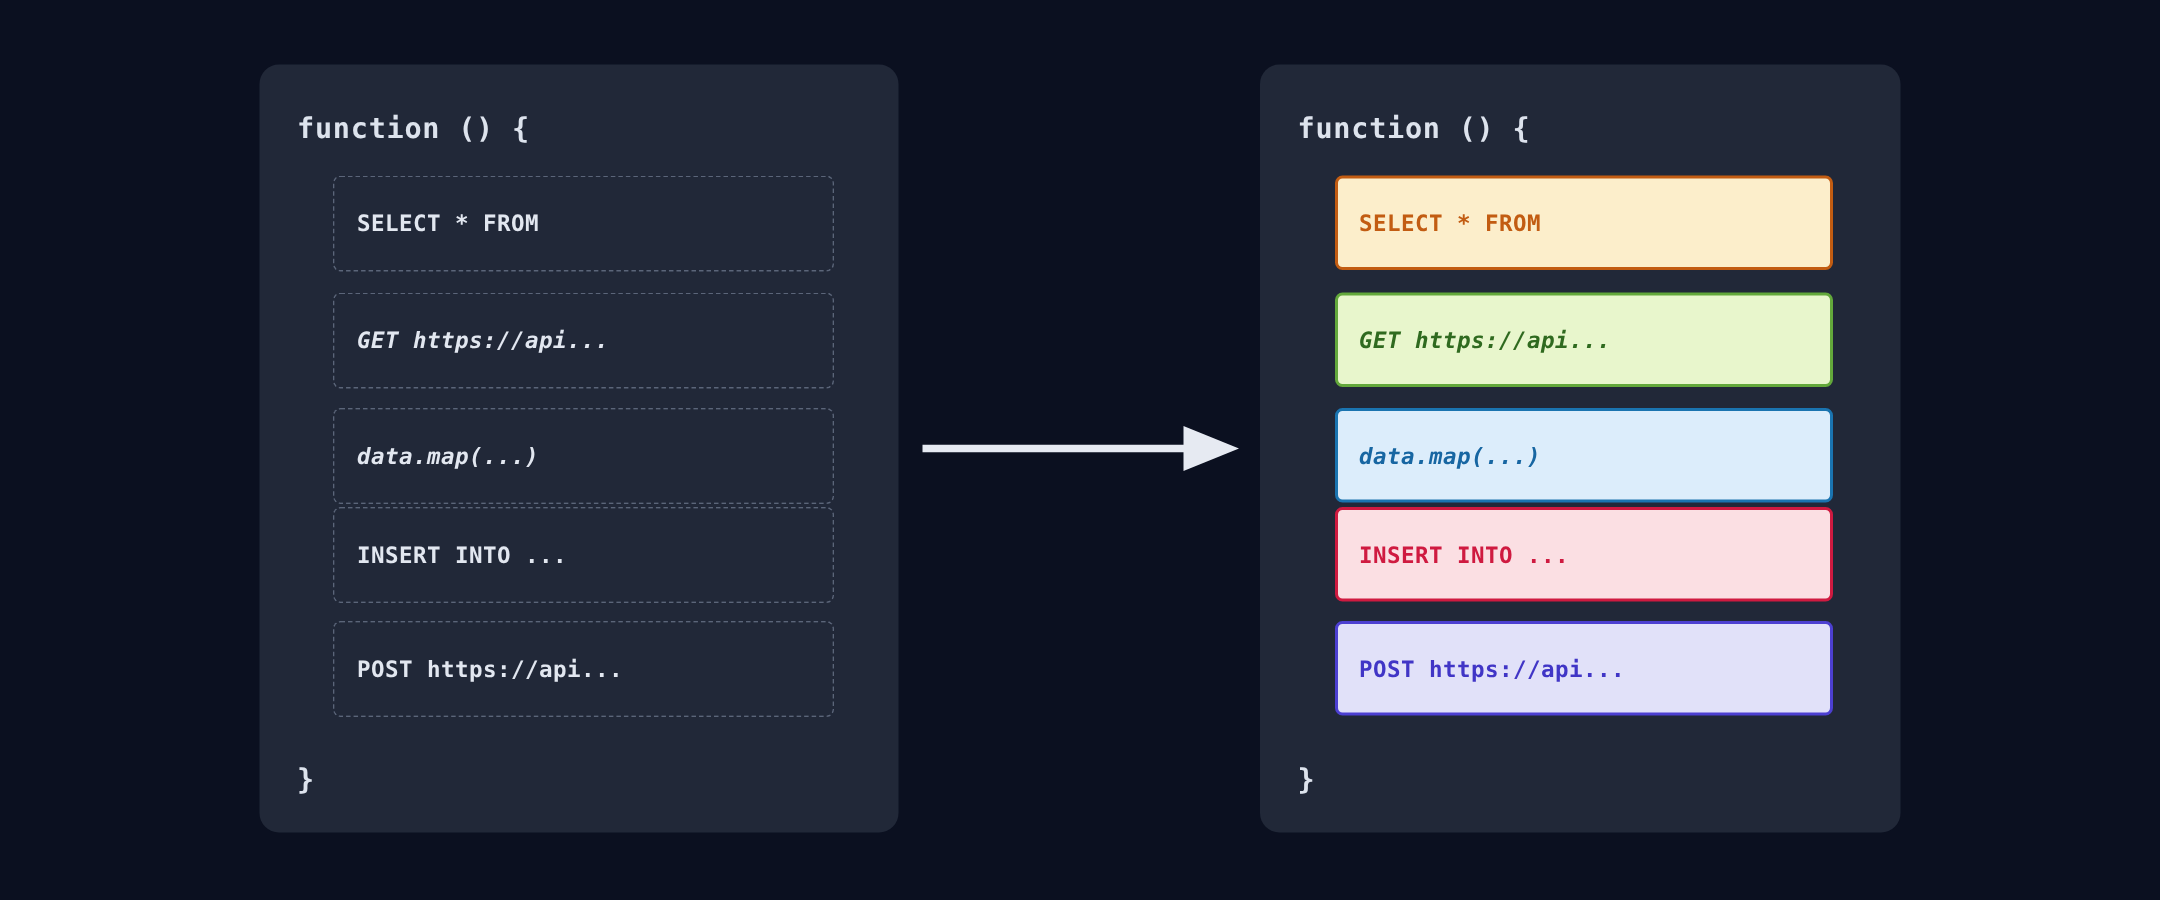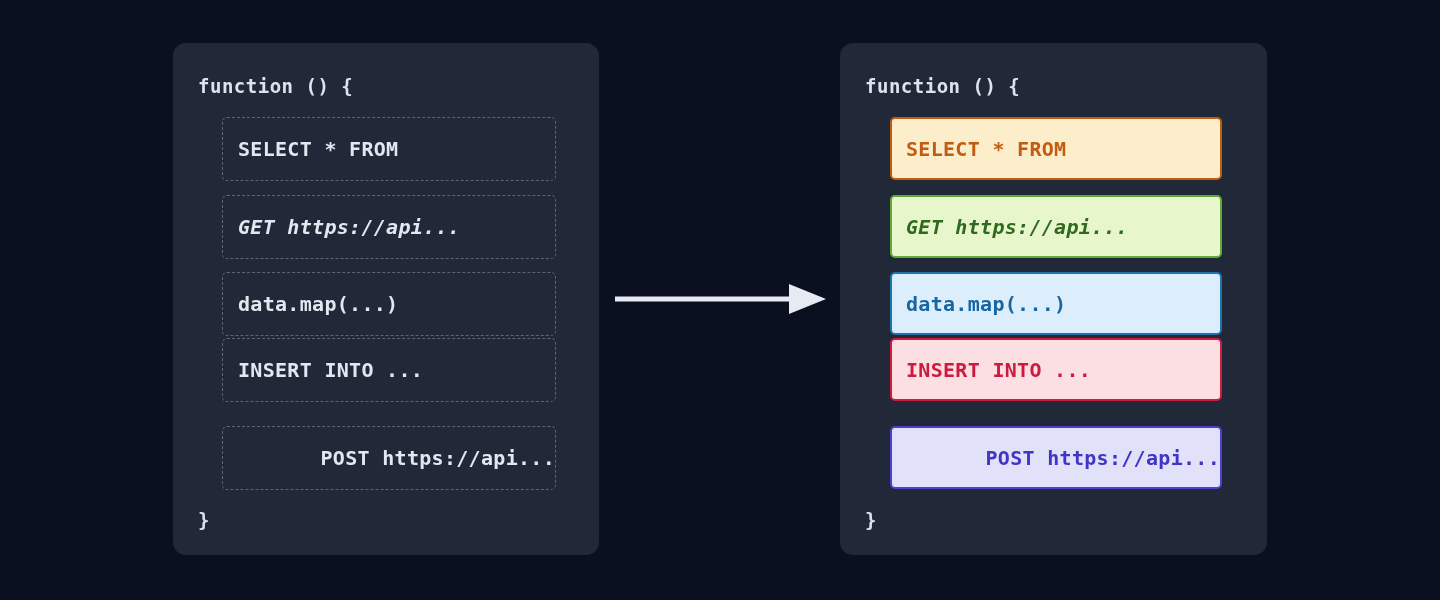--- a/index.html
+++ b/index.html
@@ -66,21 +66,21 @@
   .row {
     position: absolute;
     box-sizing: border-box;
     display: flex;
     align-items: center;
     border-radius: 5px;
   }
   .row .row-text {
     font-family: "DejaVu Sans Mono", "Liberation Mono", monospace;
     font-weight: bold;
-    font-size: 20px;
+    font-size: 15px;
     letter-spacing: 0.3px;
     white-space: pre;
   }
 
   
   #panel-before .row {
     left: 49px;
     width: 334px;
     height: 64px;
     border: 1px dashed #5b6579;
@@ -99,23 +99,23 @@
     border-width: 2px;
     border-style: solid;
   }
   #panel-after .row .row-text {
     padding-left: 14px;
   }
 
   
   .row-0 { top: 74px;  }
   .row-1 { top: 152px; font-style: italic; }
-  .row-2 { top: 229px; }
+  .row-2 { top: 229px; font-style: italic; }
   .row-3 { top: 295px; }
-  .row-4 { top: 383px; justify-content: flex-end; }
+  .row-4 { top: 371px; }
 
   
   #transform-arrow {
     position: absolute;
     left: 613px;
     top: 282px;
     width: 216px;
     height: 34px;
   }
 

